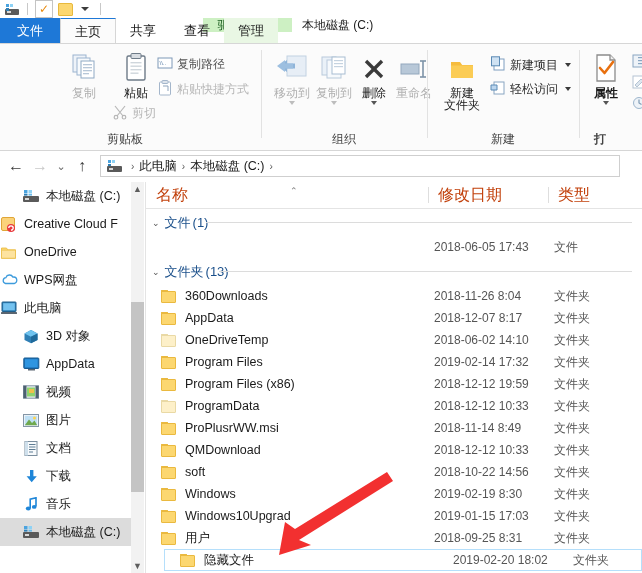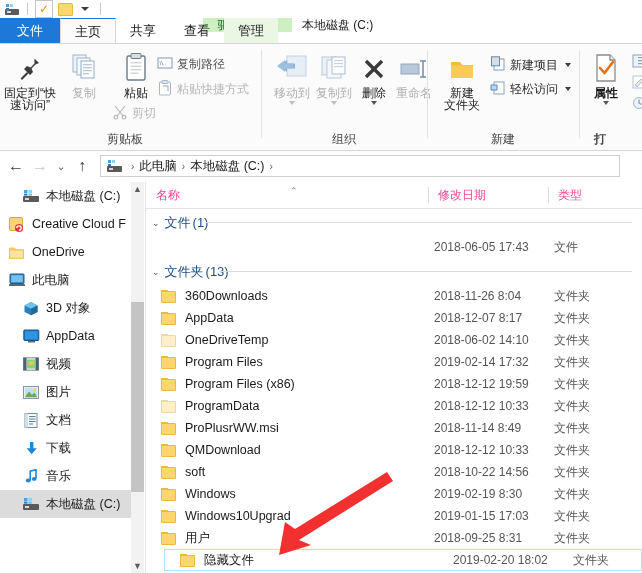--- a/index.html
+++ b/index.html
@@ -64,40 +64,40 @@
     font-size:16px;color:#3b3b3b;}
   .navbtn.dis{color:#c8c8c8;}
   .navbtn.sm{width:18px;font-size:11px;color:#6b6b6b;}
   .crumbbox{position:absolute;left:100px;top:4px;width:520px;height:22px;
     border:1px solid #cfcfcf;background:#fff;display:flex;align-items:center;padding-left:4px;box-sizing:border-box;}
   .crumb{font-size:12.5px;color:#1a1a1a;}
   .crumb.sep{color:#5a5a5a;font-size:10px;margin:0 5px;}
 
   
   .sidebar{position:absolute;left:0;top:182px;width:140px;height:391px;background:#fff;overflow:hidden;}
-  .sbitem{position:relative;height:28px;display:flex;align-items:center;padding-left:8px;box-sizing:border-box;
+  .sbitem{position:relative;height:28px;display:flex;align-items:center;box-sizing:border-box;
     font-size:12.5px;color:#1a1a1a;white-space:nowrap;}
   .sbitem.ind1{padding-left:22px;}
   .sbitem.sel{background:#dcdcdc;}
   .sbicon{width:18px;height:16px;margin-right:6px;display:flex;align-items:center;justify-content:center;flex:0 0 18px;}
   .sbtext{overflow:hidden;text-overflow:clip;}
   .sbscroll{position:absolute;left:131px;top:182px;width:13px;height:391px;background:#f2f2f2;}
   .sbscroll .up,.sbscroll .dn{position:absolute;left:0;width:13px;height:14px;color:#5d5d5d;font-size:9px;
     display:flex;align-items:center;justify-content:center;}
   .sbscroll .up{top:0;}
   .sbscroll .dn{bottom:0;}
   .sbscroll .thumb{position:absolute;left:0;top:120px;width:13px;height:190px;background:#c4c4c4;}
 
   .vline{position:absolute;left:145px;top:182px;width:1px;height:391px;background:#e4e4e4;}
 
   
   .listwrap{position:absolute;left:146px;top:182px;width:496px;height:391px;background:#fff;}
   .colhead{position:relative;height:26px;border-bottom:1px solid #e4e4e4;}
   .colhead .ch{position:absolute;top:0;height:26px;display:flex;align-items:center;
-    font-size:12px;color:#ec4899;padding-left:10px;box-sizing:border-box;}
+    font-size:16px;color:#c2410c;padding-left:10px;box-sizing:border-box;}
   .colhead .chsep{position:absolute;top:5px;width:1px;height:16px;background:#dedede;}
   .sortcaret{position:absolute;left:144px;top:4px;font-size:9px;color:#7a7a7a;}
 
   .grouphdr{position:relative;height:27px;display:flex;align-items:center;padding-left:6px;}
   .grouphdr .gchev{font-size:9px;color:#555;margin-right:5px;}
   .grouphdr .gname{font-size:13px;color:#1a4f8a;}
   .grouphdr .gcount{font-size:13px;color:#1a4f8a;margin-left:2px;}
   .grouphdr .gline-inner{position:absolute;top:13px;height:1px;background:#dcdcdc;}
 
   .row{position:relative;height:22px;display:flex;align-items:center;box-sizing:border-box;}
@@ -159,32 +159,20 @@
       <div class="tab">共享</div>
       <div class="tab">查看</div>
       <div class="tab ctx">管理</div>
     </div>
   </div>
   <div class="tabline"></div>
 
   <div class="ribbon">
 
     <div class="rgroup" style="left:0;width:262px;">
-      <div class="bigbtn" style="left:2px;">
-        <div class="ic">
-          <svg width="30" height="30" viewBox="0 0 30 30">
-              <g fill="#3d3d3d">
-            <path d="M19.5 4.5 L24 9 L20.5 10.5 L16.5 14.5 L18 18 L15 21 L9 15 L12 12 L15.5 13.5 L19.5 9.5 Z"></path>
-            <rect x="5" y="21" width="9" height="2" transform="rotate(-45 9.5 22)"></rect>
-          </g>
-            </svg>
-        </div>
-        <div class="lb">固定到“快</div>
-        <div class="lb" style="margin-top:-2px">速访问”</div>
-      </div>
 
       <div class="bigbtn dis" style="left:56px;">
         <div class="ic">
           <svg width="30" height="32" viewBox="0 0 30 32">
             <rect x="4" y="3" width="13" height="17" fill="#eef3f9" stroke="#9bb4cf"></rect>
             <rect x="8" y="6" width="13" height="17" fill="#f7fafd" stroke="#9bb4cf"></rect>
             <rect x="12" y="9" width="13" height="17" fill="#ffffff" stroke="#8fa9c4"></rect>
             <g fill="#b7c7d8">
                 <rect x="14" y="12" width="9" height="1.3"></rect>
                 <rect x="14" y="15" width="9" height="1.3"></rect>
@@ -436,20 +424,28 @@
         <span class="sbicon">
           <svg width="16" height="13" viewBox="0 0 16 13">
             <path d="M0.5 2 h5 l1.2 1.8 H14.5 v8.5 H0.5 Z" fill="#fcd770" stroke="#e8b93c" stroke-width="0.8"></path>
             <path d="M0.5 4.2 h14 v8 H0.5 Z" fill="#fde3a0" stroke="#e8b93c" stroke-width="0.6"></path>
           </svg>
         </span>
         <span class="sbtext">OneDrive</span>
       </div>
       <div class="sbitem">
         <span class="sbicon">
+          <svg width="17" height="12" viewBox="0 0 17 12" fill="none" stroke="#3d9bdc" stroke-width="1.3">
+            <path d="M4.5 9.5 a3 3 0 0 1 0.4 -5.9 a3.8 3.8 0 0 1 7 -0.5 a2.9 2.9 0 0 1 1.3 6.4 Z"></path>
+          </svg>
+        </span>
+        <span class="sbtext">WPS网盘</span>
+      </div>
+      <div class="sbitem">
+        <span class="sbicon">
           <svg width="17" height="14" viewBox="0 0 17 14">
             <rect x="1" y="1" width="14" height="9.5" rx="0.6" fill="#2f7fb5" stroke="#1f5f8c"></rect>
             <rect x="2.2" y="2.2" width="11.6" height="7" fill="#74c2ef"></rect>
             <rect x="0" y="11" width="16" height="2" rx="0.6" fill="#5a6570"></rect>
           </svg>
         </span>
         <span class="sbtext">此电脑</span>
       </div>
       <div class="sbitem ind1">
         <span class="sbicon">

